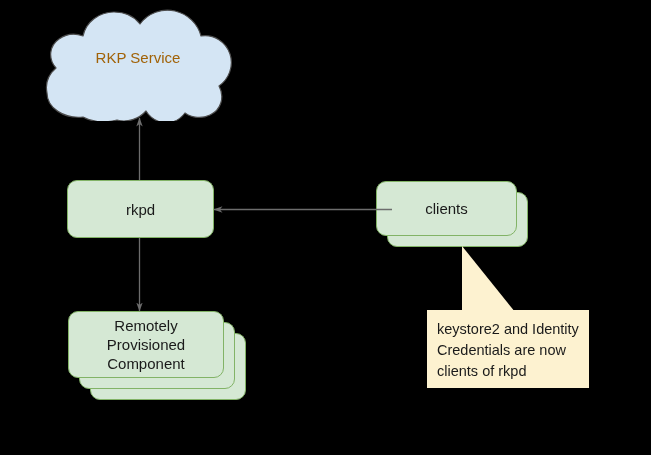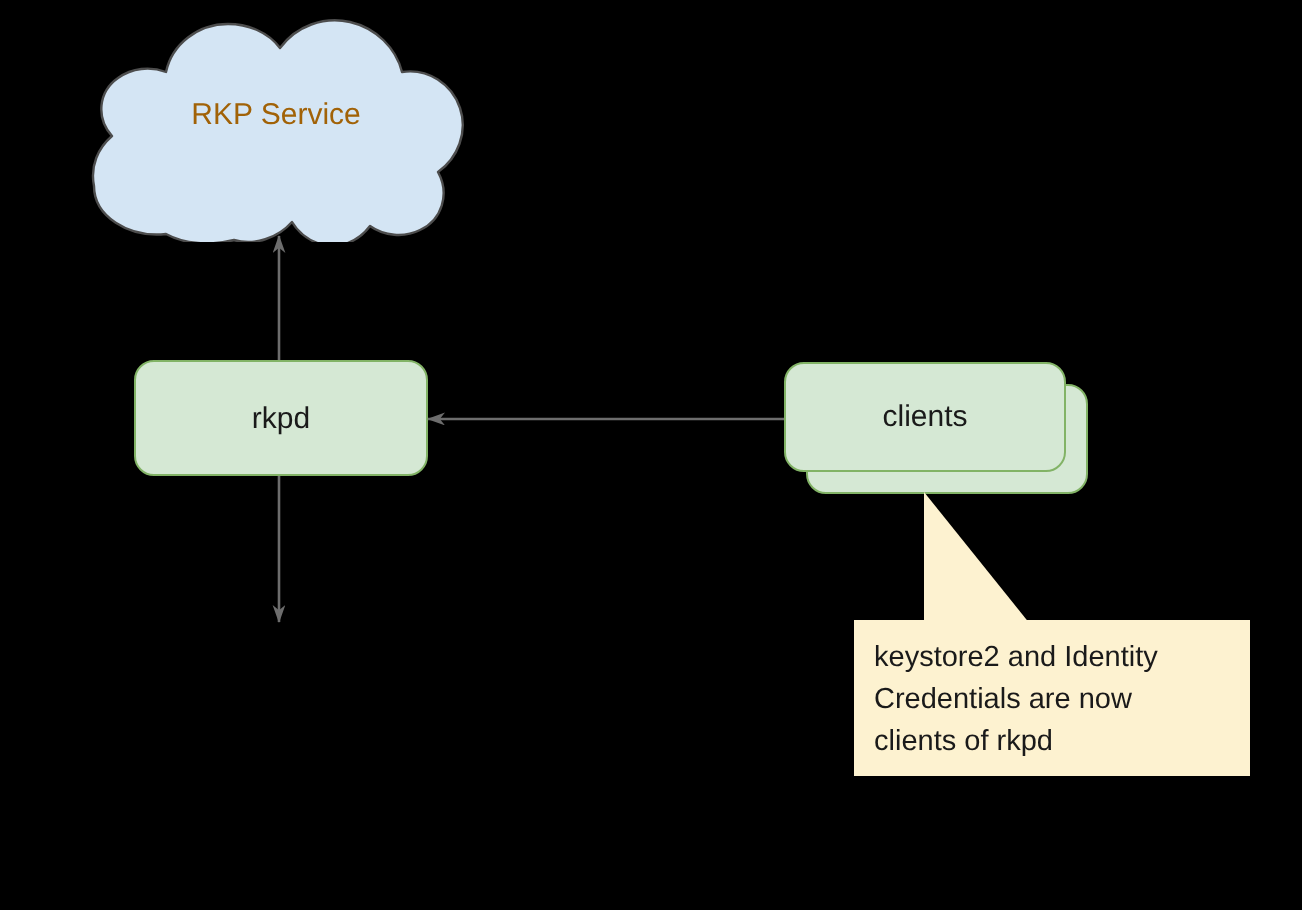--- a/index.html
+++ b/index.html
@@ -66,21 +66,21 @@
     padding-left: 28px;
   }
 
   #rkpd-box {
     left: 67px;
     top: 180px;
     width: 147px;
     height: 58px;
   }
 
-  #clients-stack { position: absolute; left: 392px; top: 181px; width: 152px; height: 84px; }
+  #clients-stack { position: absolute; left: 376px; top: 181px; width: 152px; height: 84px; }
   #clients-back  { left: 11px; top: 11px; width: 141px; height: 55px; }
   #clients-front { left: 0px;  top: 0px;  width: 141px; height: 55px; }
 
   #rpc-stack { position: absolute; left: 68px; top: 311px; width: 178px; height: 89px; }
   #rpc-back2 { left: 22px; top: 22px; width: 156px; height: 67px; }
   #rpc-back1 { left: 11px; top: 11px; width: 156px; height: 67px; }
   #rpc-front { left: 0px;  top: 0px;  width: 156px; height: 67px; }
 
   
   #arrow-layer {
@@ -97,21 +97,21 @@
     position: absolute;
     left: 459px;
     top: 246px;
     width: 56px;
     height: 66px;
   }
   #note-box {
     position: absolute;
     left: 427px;
     top: 310px;
-    width: 198px;
+    width: 162px;
     height: 78px;
     background: #fdf2d0;
     box-sizing: border-box;
   }
   #note-text {
     position: absolute;
     left: 10px;
     top: 9px;
     width: 182px;
     color: #1a1a1a;
@@ -150,20 +150,29 @@
     <div class="node-label">rkpd</div>
   </div>
 
   <div id="clients-stack">
     <div class="gbox" id="clients-back"></div>
     <div class="gbox" id="clients-front">
       <div class="node-label">clients</div>
     </div>
   </div>
 
+  <div id="rpc-stack">
+    <div class="gbox" id="rpc-back2"></div>
+    <div class="gbox" id="rpc-back1"></div>
+    <div class="gbox" id="rpc-front">
+      <div class="node-label">Remotely
+Provisioned
+Component</div>
+    </div>
+  </div>
 
   <svg id="note-pointer" viewBox="0 0 56 66">
     <polygon points="3,0 3,66 56,66" fill="#fdf2d0"></polygon>
   </svg>
 
   <div id="note-box">
     <div id="note-text">keystore2 and Identity
 Credentials are now
 clients of rkpd</div>
   </div>

